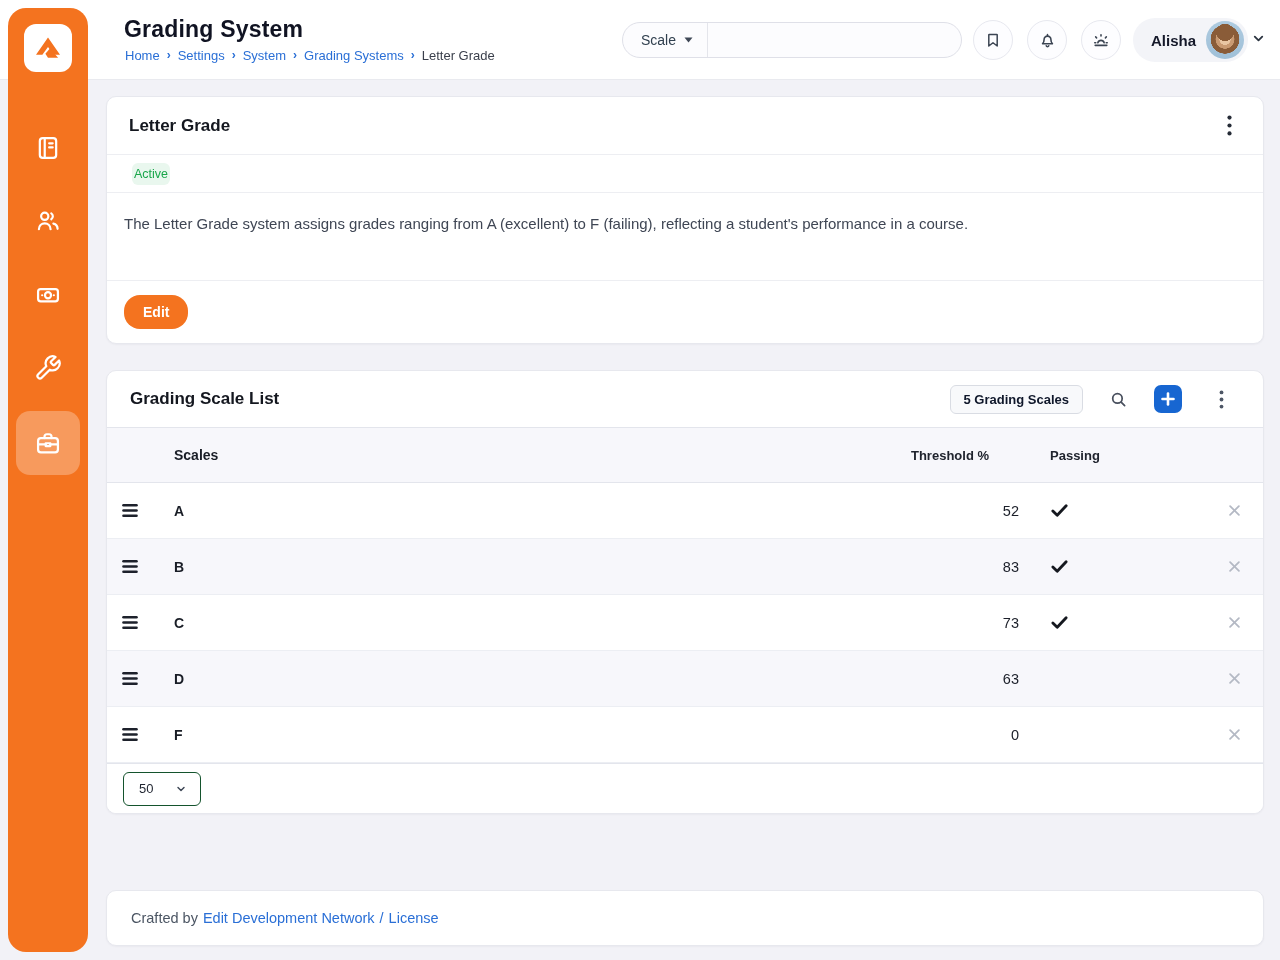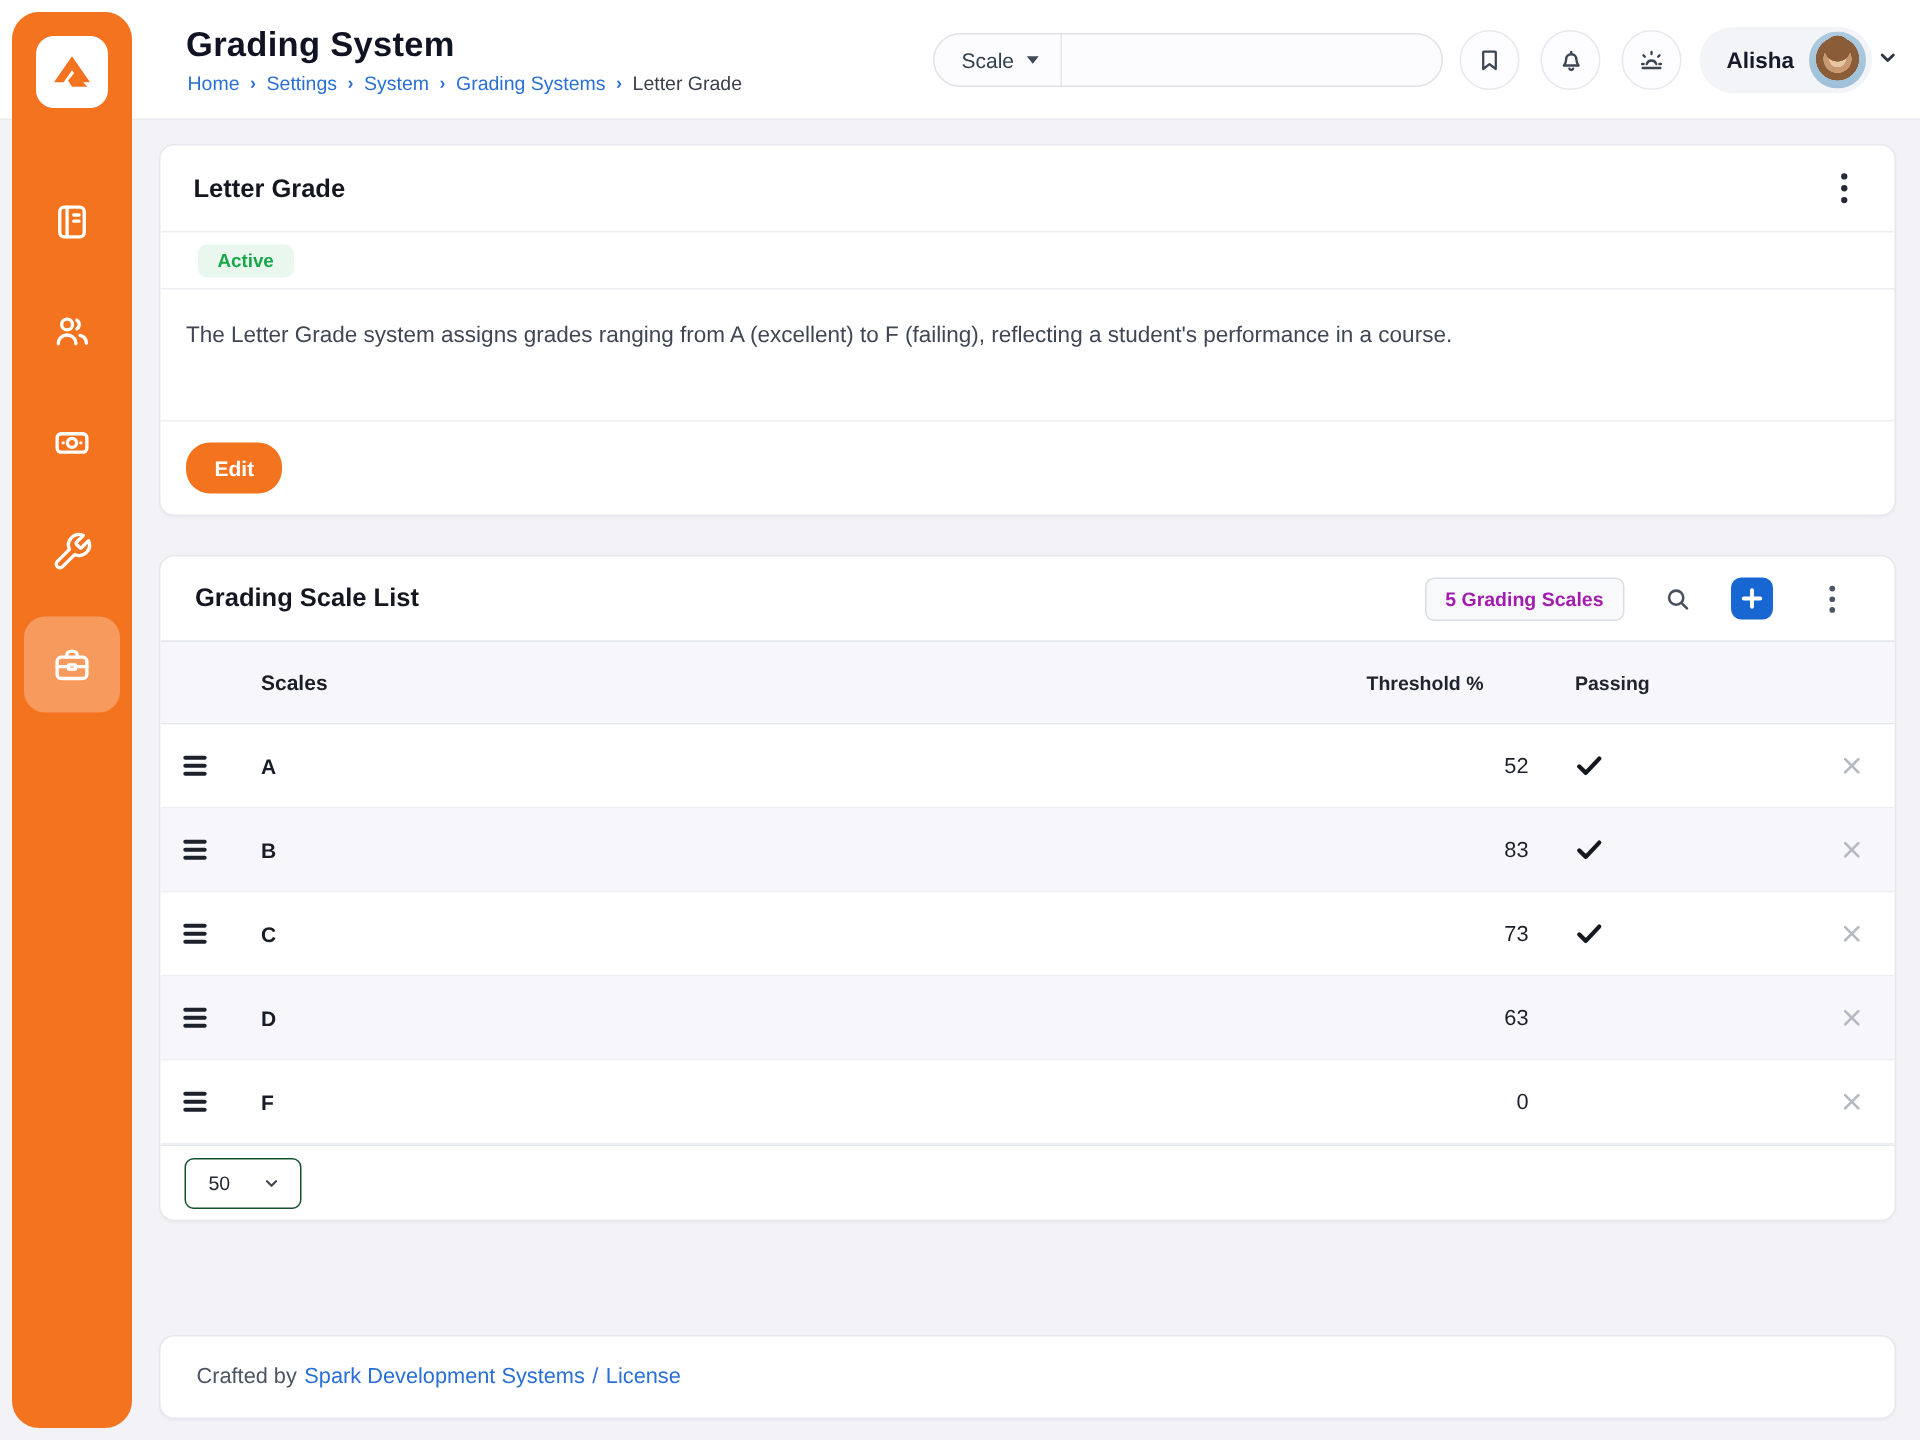--- a/index.html
+++ b/index.html
@@ -50,31 +50,31 @@
   .main { position:absolute; left:106px; top:96px; width:1158px; }
   .panel { background:#fff; border:1px solid #e7e8ee; border-radius:10px; box-shadow:0 1px 2px rgba(20,22,40,.04); overflow:hidden; }
 
   .panel-header { display:flex; align-items:center; height:58px; padding:0 20px 0 22px; border-bottom:1px solid #edeef2; }
   .panel-title { font-size:17px; font-weight:700; color:#14171f; }
   .spacer { flex:1; }
   .kebab-btn { width:28px; height:28px; display:flex; align-items:center; justify-content:center; cursor:pointer; }
 
   .badge-row { height:38px; display:flex; align-items:center; padding-left:25px; border-bottom:1px solid #edeef2; }
   .status-badge { background:var(--active-badge-bg,#e9f7ee); color:var(--active-badge-text,#19a64a);
-                  font-size:12.5px; font-weight:700; padding:4px 13px; border-radius:6px; }
+                  font-size:12.5px; font-weight:400; padding:4px 2px; border-radius:6px; }
   .desc-row { height:88px; padding:20px 17px; font-size:15px; color:#3f4654; line-height:1.45; border-bottom:1px solid #edeef2; }
   .actions-row { height:62px; padding:14px 17px; }
   .btn-edit { background:var(--accent,#f4731f); color:#fff; border:none; border-radius:16px; height:34px;
               padding:0 19px; font-size:14px; font-weight:700; cursor:pointer; font-family:inherit; }
 
   
   .panel-grid { margin-top:26px; }
   .grid-header { display:flex; align-items:center; height:56px; padding:0 28px 0 23px; }
   .grid-controls { display:flex; align-items:center; gap:25px; }
-  .count-pill { border:1px solid #d9dce3; background:#f8f9fb; color:#a21caf; font-size:13px; font-weight:600;
+  .count-pill { border:1px solid #d9dce3; background:#f8f9fb; color:#0f172a; font-size:13px; font-weight:600;
                 padding:6px 13px; border-radius:6px; cursor:pointer; }
   .icon-btn { display:flex; align-items:center; justify-content:center; cursor:pointer; color:#4b5563; }
   .add-btn { width:28px; height:28px; background:var(--add-button,#1766d1); border-radius:7px; color:#fff;
              display:flex; align-items:center; justify-content:center; cursor:pointer; }
 
   .grid-table { width:100%; }
   .t-row { display:grid; grid-template-columns:48px 664px 200px 186px 1fr; align-items:center; height:56px; }
   .t-head { background:#f7f7fb; border-top:1px solid #e3e5ec; border-bottom:1px solid #e3e5ec;
             font-size:13px; font-weight:700; color:#20242e; }
   .t-body .t-row { border-bottom:1px solid #eceef3; background:#fff; }
@@ -408,18 +408,18 @@
           <span>50</span>
           <svg width="12" height="12" viewBox="0 0 20 20" fill="none" stroke="#3f4856" stroke-width="2.4" stroke-linecap="round" stroke-linejoin="round">
               <path d="M5 7.5l5 5 5-5"></path>
             </svg>
         </div>
       </div>
     </section>
 
     <section class="panel footer-panel">
       <span>Crafted by</span>
-      <span class="footer-link">Spark Development Systems</span>
+      <span class="footer-link">Edit Development Network</span>
       <span class="footer-sep">/</span>
       <span class="footer-link">License</span>
     </section>
   </main>
 </div>
 
 </body></html>

